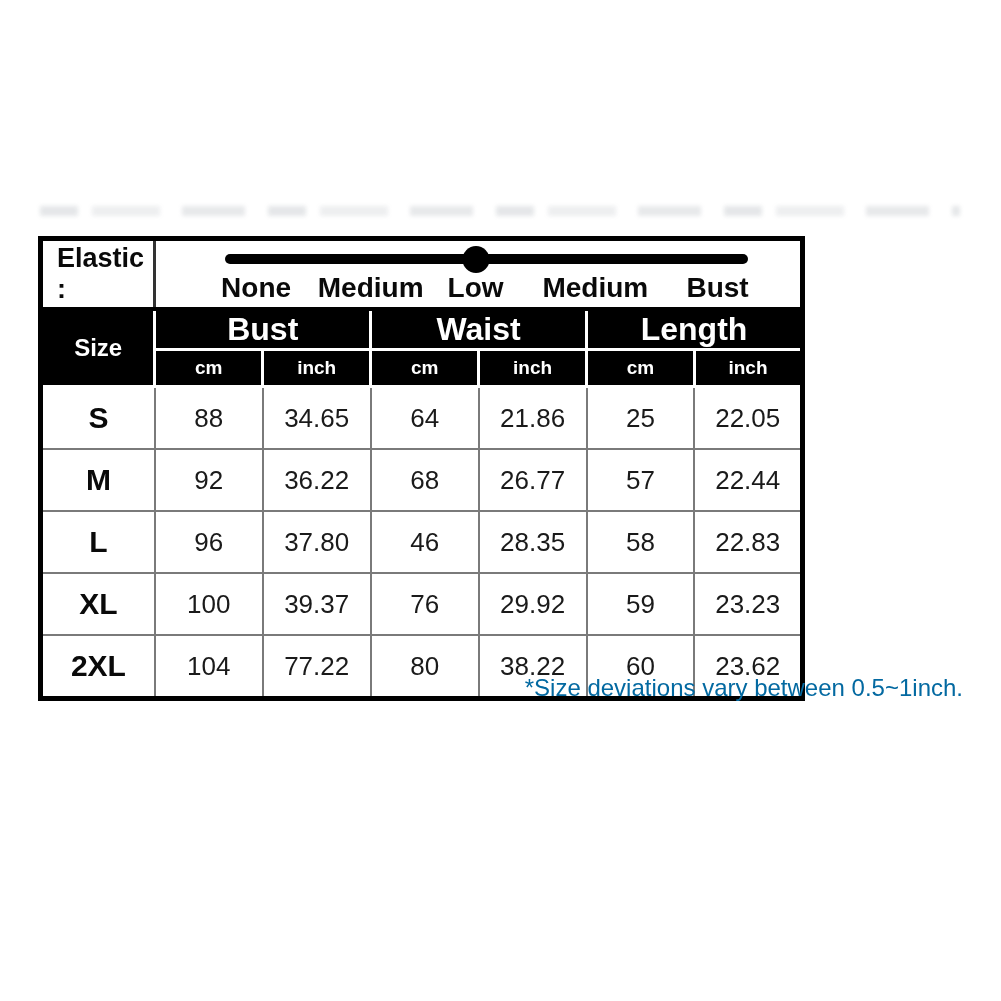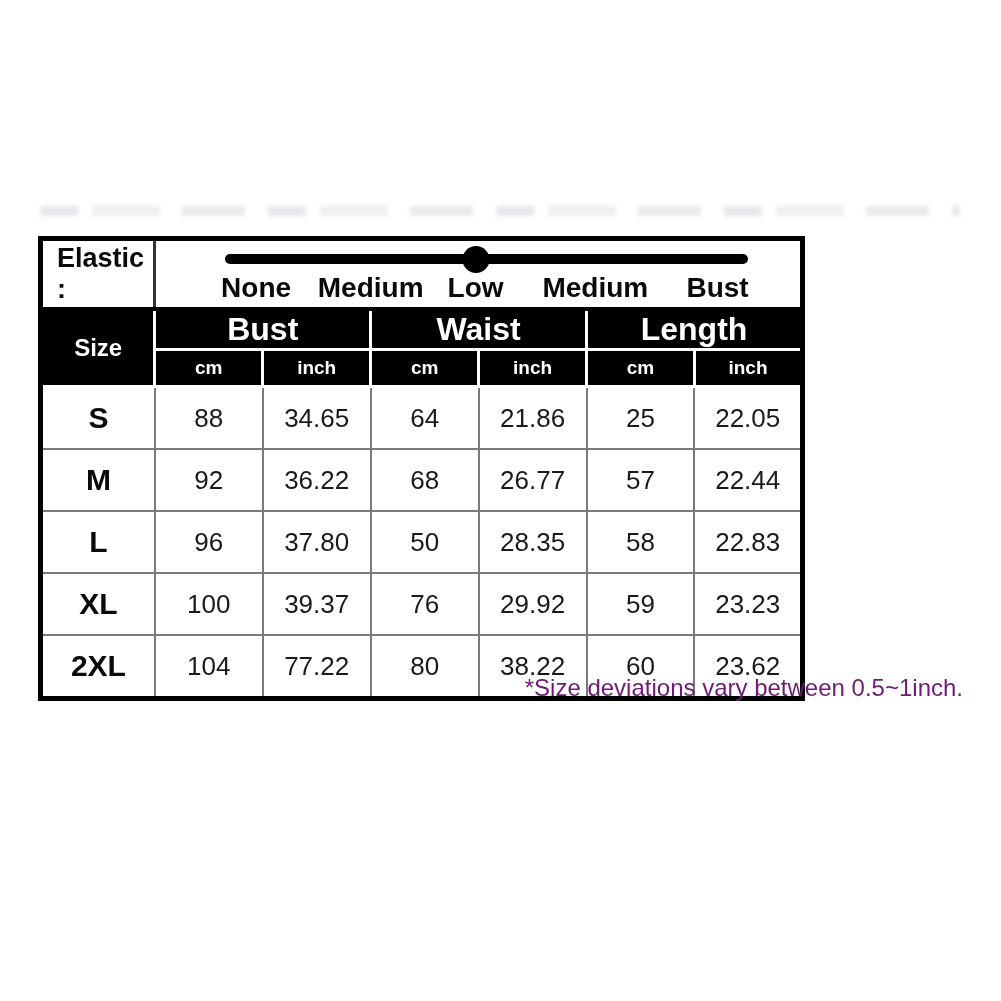--- a/index.html
+++ b/index.html
@@ -114,21 +114,21 @@
     font-size: 26px;
     color: #1a1a1a;
   }
 
   .footnote {
     position: absolute;
     left: 38px; top: 674px;
     width: 925px;
     text-align: right;
     font-size: 24px;
-    color: #701a75;
+    color: #0369a1;
   }
 </style>
 </head>
 <body>
 
 <div class="canvas">
 
   <div class="ghost-band"></div>
 
   <table class="size-table">
@@ -189,21 +189,21 @@
       <td class="body-cell">68</td>
       <td class="body-cell">26.77</td>
       <td class="body-cell">57</td>
       <td class="body-cell">22.44</td>
     </tr>
 
     <tr>
       <th class="size-cell">L</th>
       <td class="body-cell">96</td>
       <td class="body-cell">37.80</td>
-      <td class="body-cell">50</td>
+      <td class="body-cell">46</td>
       <td class="body-cell">28.35</td>
       <td class="body-cell">58</td>
       <td class="body-cell">22.83</td>
     </tr>
 
     <tr>
       <th class="size-cell">XL</th>
       <td class="body-cell">100</td>
       <td class="body-cell">39.37</td>
       <td class="body-cell">76</td>

